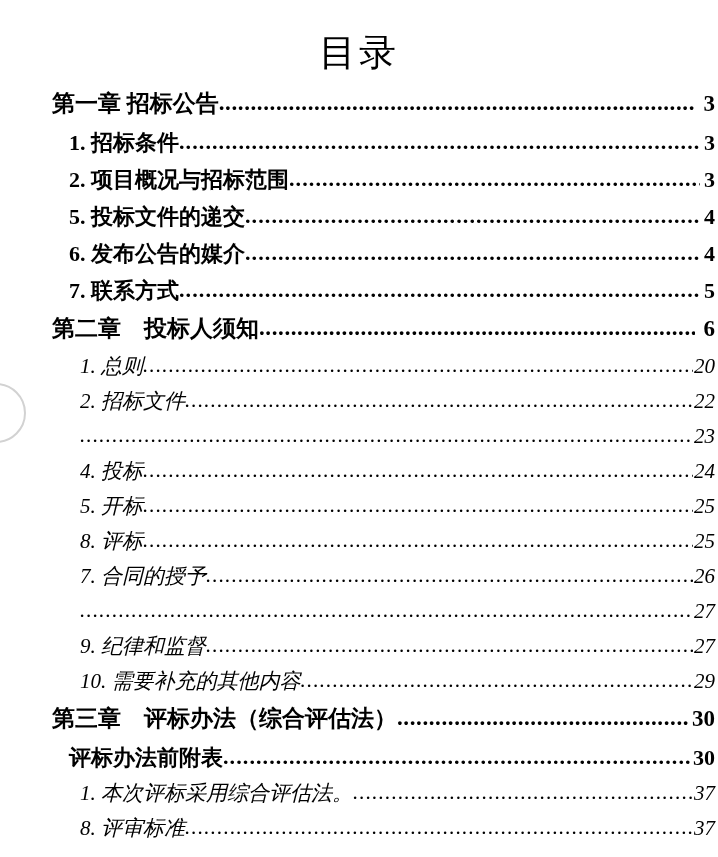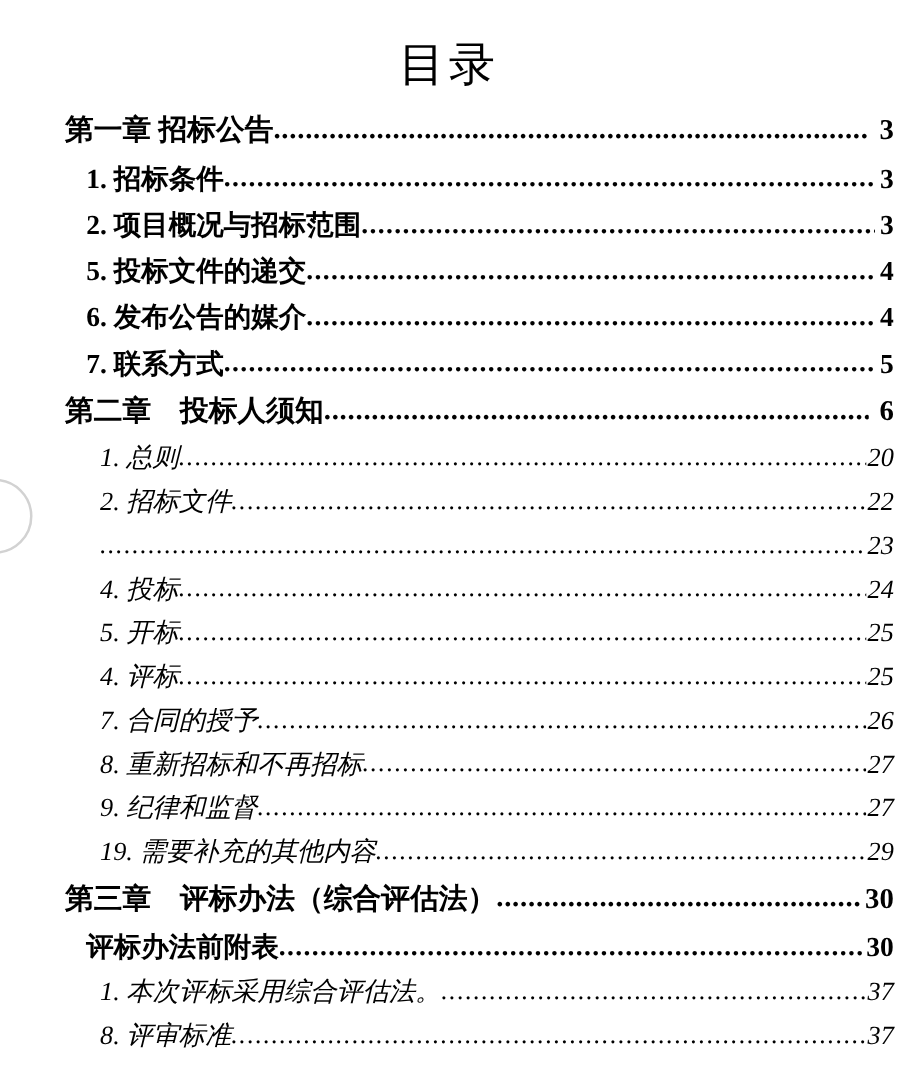--- a/index.html
+++ b/index.html
@@ -175,41 +175,40 @@
       <span class="entry-text">4.  投标</span>
       <span class="entry-leader"></span>
       <span class="entry-page">24</span>
     </div>
     <div class="toc-entry lvl-3">
       <span class="entry-text">5.  开标</span>
       <span class="entry-leader"></span>
       <span class="entry-page">25</span>
     </div>
     <div class="toc-entry lvl-3">
-      <span class="entry-text">4.  评标</span>
+      <span class="entry-text">8.  评标</span>
       <span class="entry-leader"></span>
       <span class="entry-page">25</span>
     </div>
     <div class="toc-entry lvl-3">
       <span class="entry-text">7.  合同的授予</span>
       <span class="entry-leader"></span>
       <span class="entry-page">26</span>
     </div>
     <div class="toc-entry lvl-3">
-      <span class="entry-text">8.  重新招标和不再招标</span>
       <span class="entry-leader"></span>
       <span class="entry-page">27</span>
     </div>
     <div class="toc-entry lvl-3">
       <span class="entry-text">9.  纪律和监督</span>
       <span class="entry-leader"></span>
       <span class="entry-page">27</span>
     </div>
     <div class="toc-entry lvl-3">
-      <span class="entry-text">19.   需要补充的其他内容</span>
+      <span class="entry-text">10.   需要补充的其他内容</span>
       <span class="entry-leader"></span>
       <span class="entry-page">29</span>
     </div>
     <div class="toc-entry lvl-1">
       <span class="entry-text">第三章　评标办法（综合评估法）</span>
       <span class="entry-leader"></span>
       <span class="entry-page">30</span>
     </div>
     <div class="toc-entry lvl-2">
       <span class="entry-text">评标办法前附表</span>

